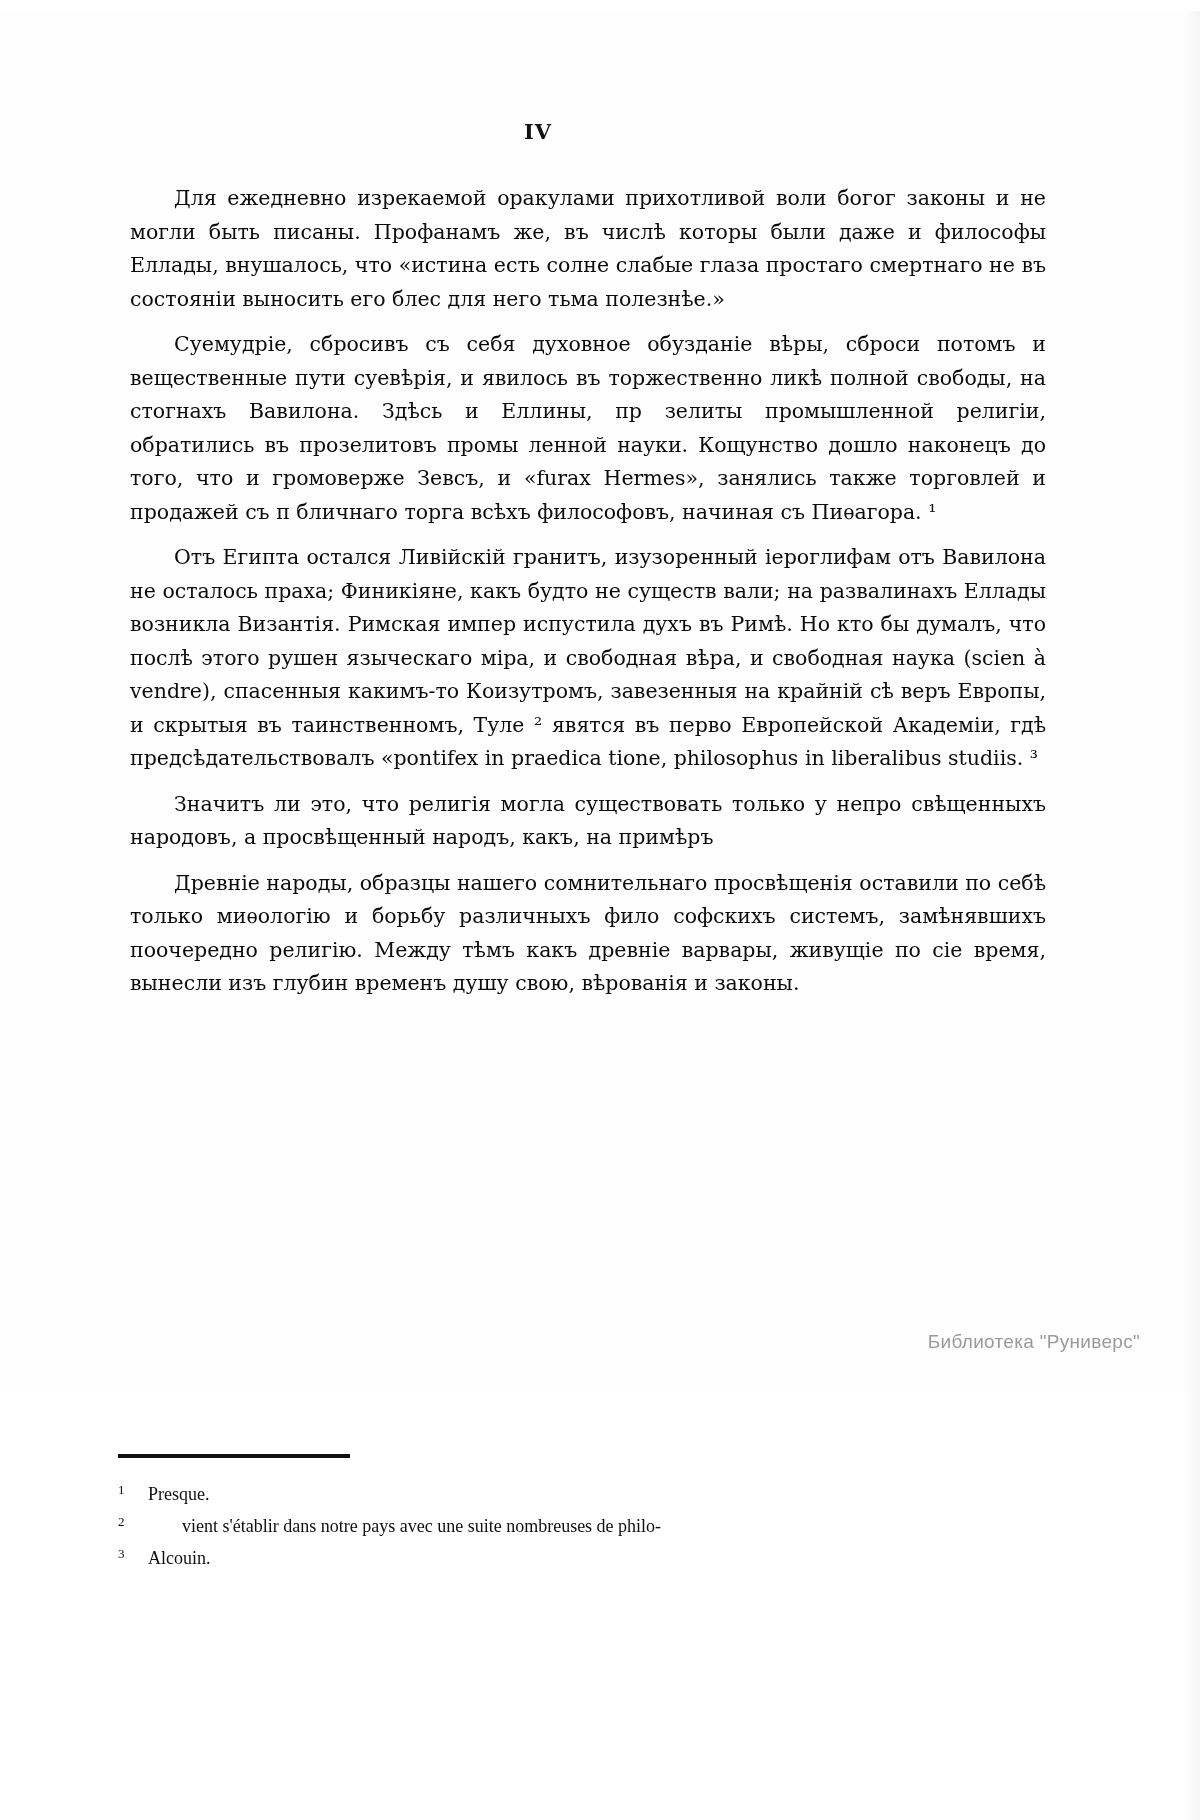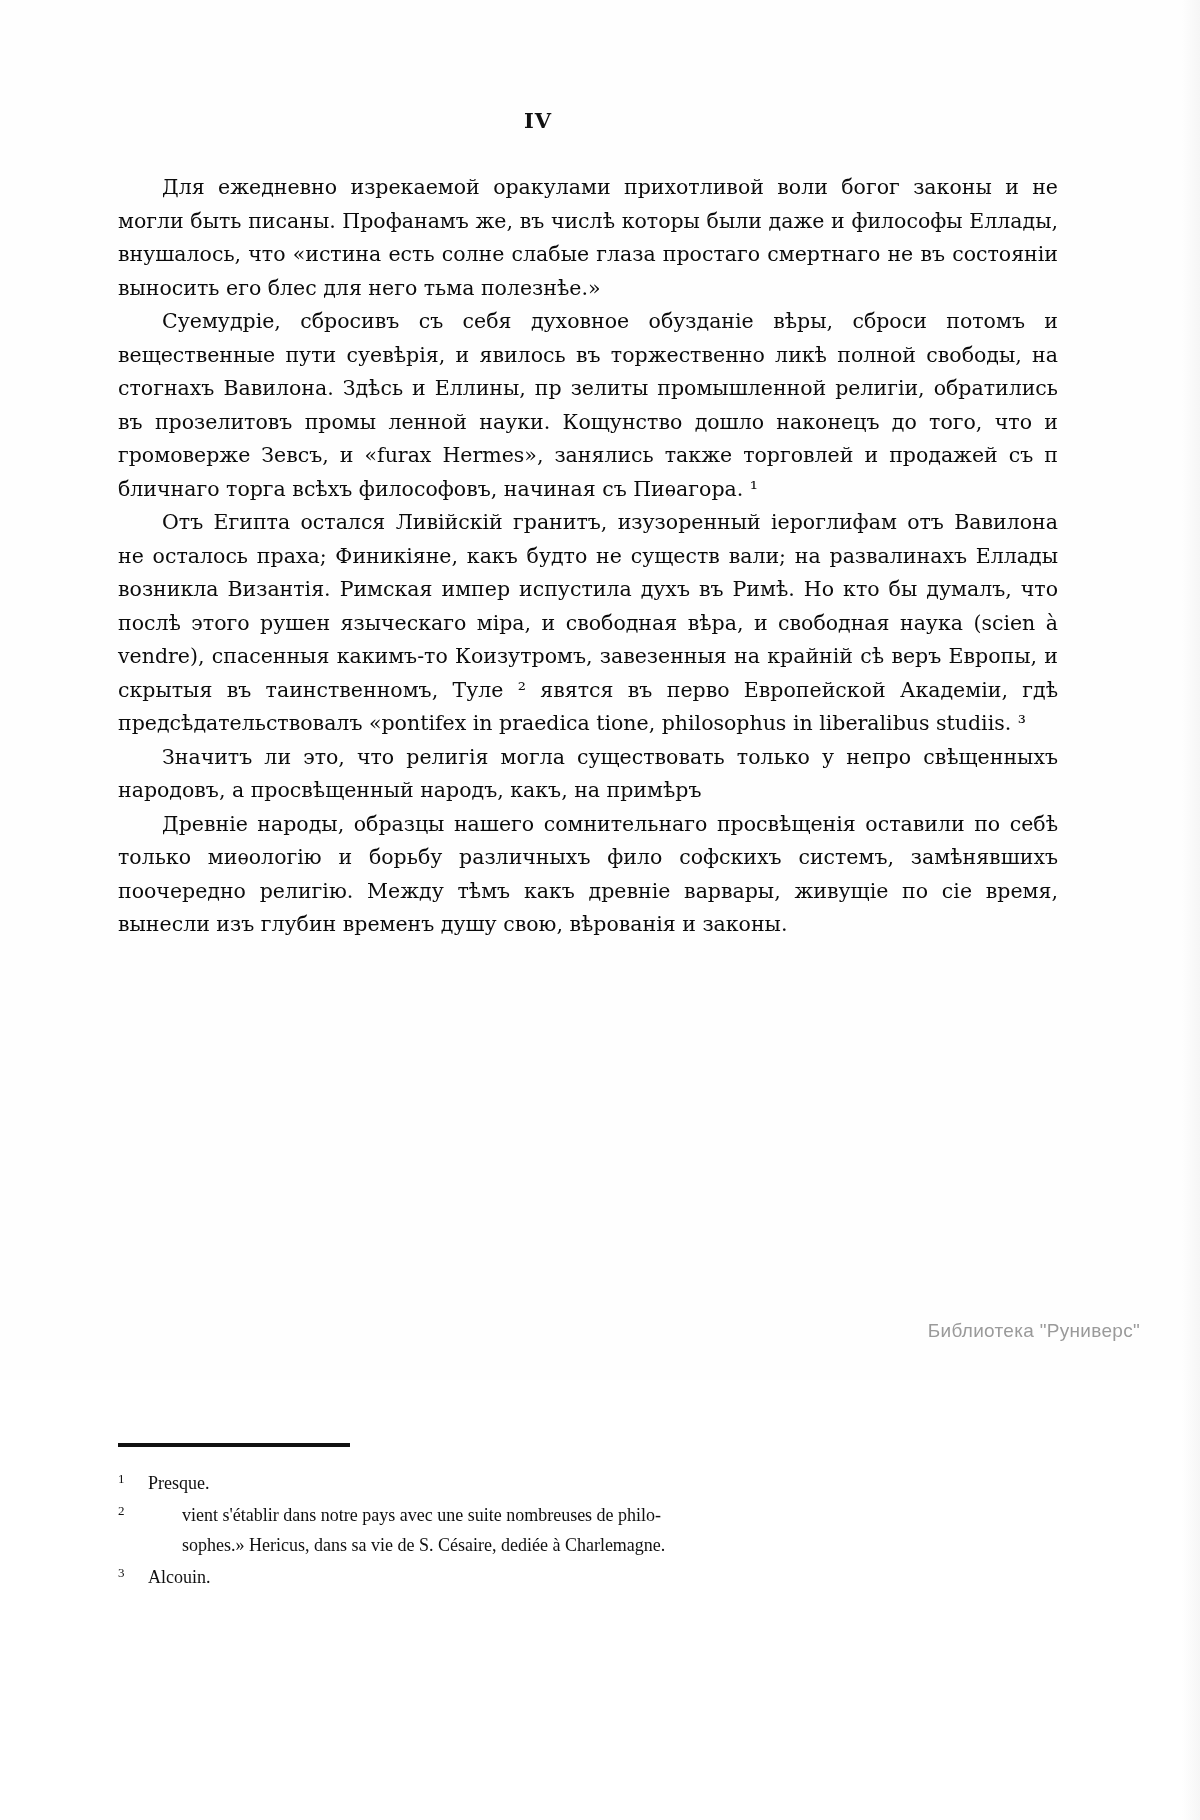--- a/index.html
+++ b/index.html
@@ -10,21 +10,21 @@
   body {
     width: 1200px;
     height: 1820px;
     position: relative;
     font-family: "Liberation Serif", serif;
     color: #000000;
     overflow: hidden;
   }
   .page {
     position: absolute;
-    left: 0; top: 0;
+    left: 0; top: 11px;
     width: 1200px;
     height: 1380px;
     background: #fefefe;
   }
   .scan-area {
     position: absolute;
     left: 118px;
     top: 108px;
     width: 960px;
     height: 1560px;
@@ -41,21 +41,21 @@
   }
   .body-text {
     width: 940px;
     font-family: "DejaVu Serif", serif;
     font-size: 20.5px;
     line-height: 33.5px;
     text-align: justify;
     color: #0b0b0b;
   }
   .body-text p {
-    margin: 0;
+    margin: 12px;
     text-indent: 44px;
   }
   .rule {
     position: absolute;
     left: 118px;
     top: 1443px;
     width: 232px;
     height: 4px;
     background: #111;
   }
@@ -128,21 +128,20 @@
   <div class="footnotes">
 
     <span class="fn">
       <span class="marker">1</span>
       <span>Presque.</span>
     </span>
 
     <span class="fn">
       <span class="marker">2</span>
       <span class="cont">vient s'établir dans notre pays avec une suite nombreuses de philo-</span>
-      <span class="cont">sophes.» Hericus, dans sa vie de S. Césaire, dediée à Charlemagne.</span>
     </span>
 
     <span class="fn">
       <span class="marker">3</span>
       <span>Alcouin.</span>
     </span>
 
   </div>
 
   <div class="watermark">Библиотека "Руниверс"</div>

